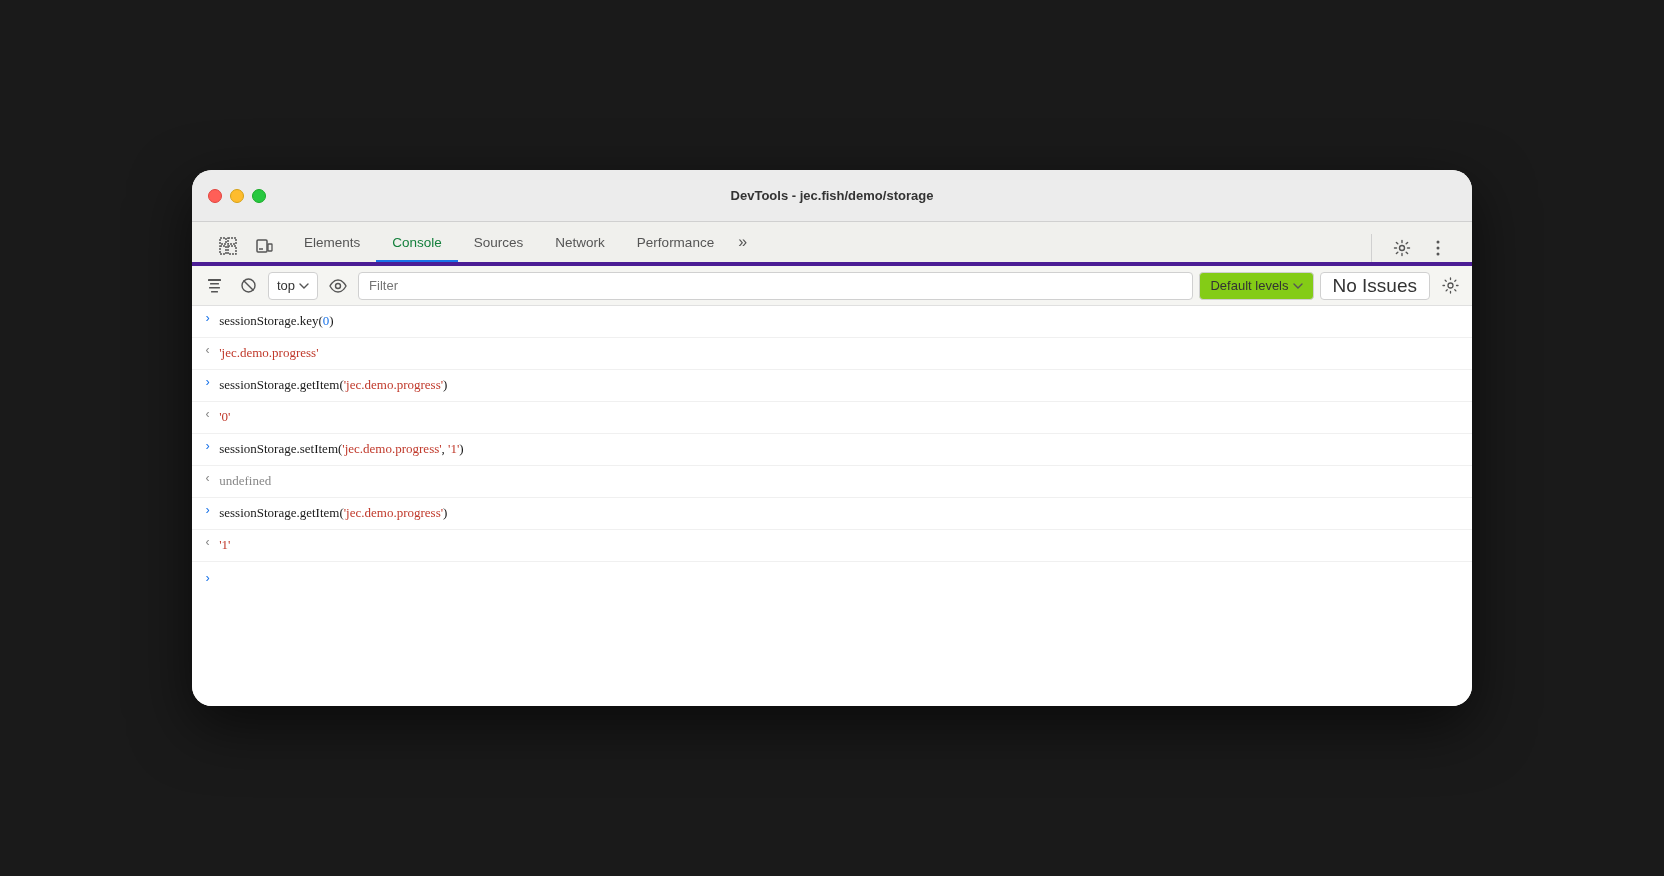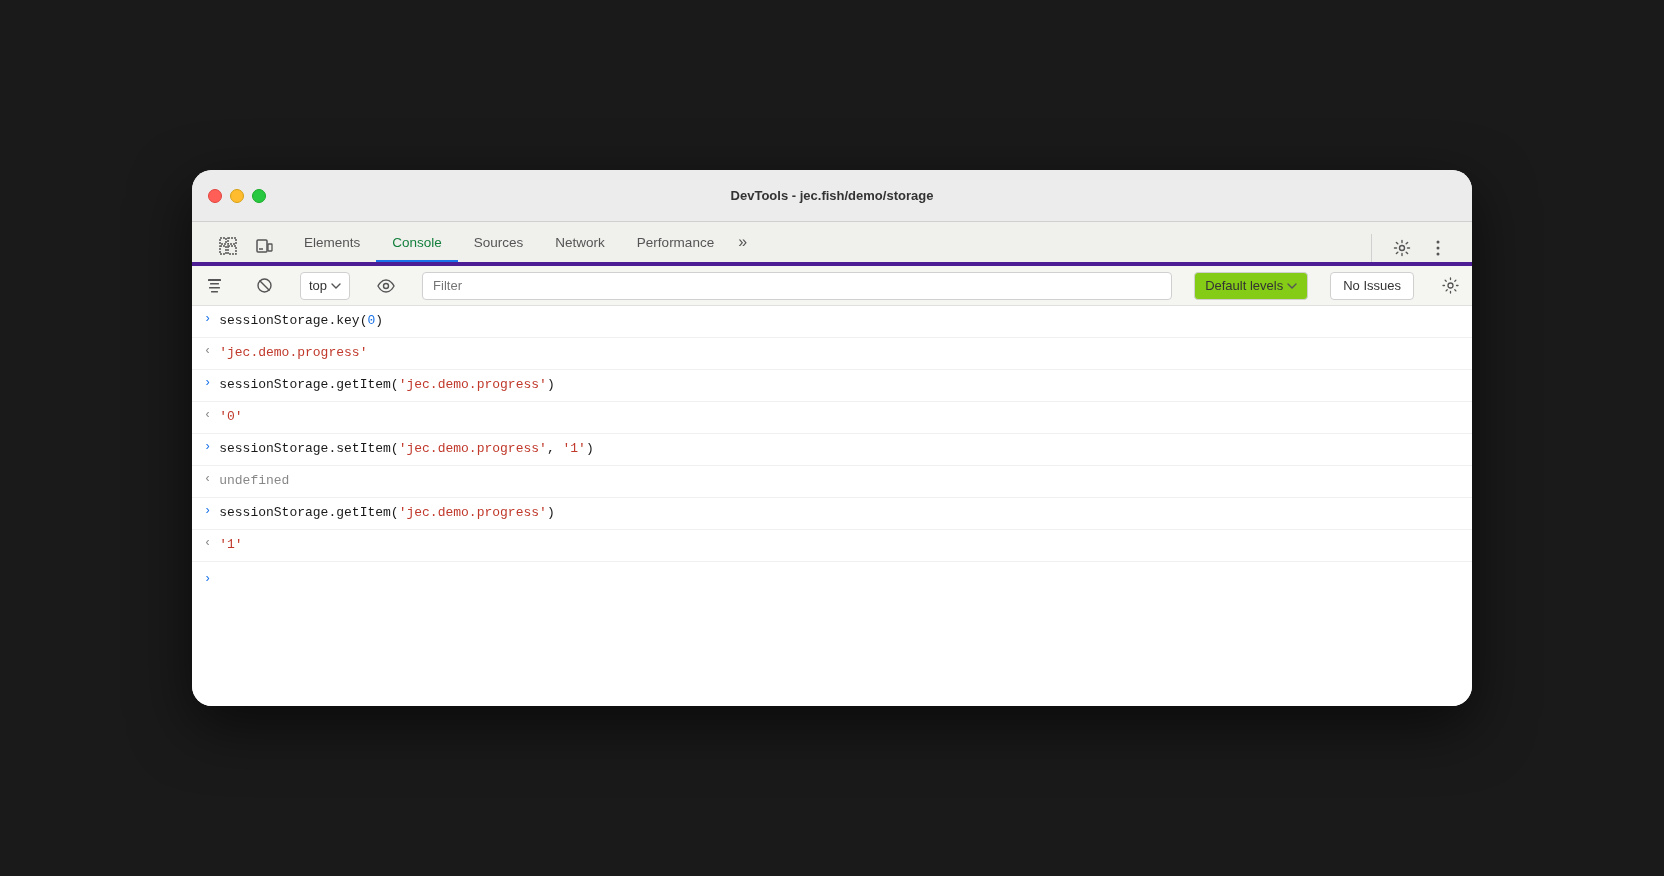--- a/index.html
+++ b/index.html
@@ -159,21 +159,21 @@
     }
 
     
     .console-toolbar {
       background: #f5f5f2;
       border-bottom: 1px solid #e0e0e0;
       display: flex;
       align-items: center;
       height: 40px;
       padding: 0 8px;
-      gap: 22px;
+      gap: 6px;
     }
 
     .console-btn {
       width: 28px;
       height: 28px;
       display: flex;
       align-items: center;
       justify-content: center;
       cursor: pointer;
       color: #555;
@@ -223,21 +223,21 @@
       height: 28px;
       white-space: nowrap;
     }
 
     .issues-btn {
       padding: 2px 12px;
       border: 1px solid #d0d0d0;
       border-radius: 4px;
       background: white;
       cursor: pointer;
-      font-size: 13px;
+      font-size: 19px;
       color: #333;
       height: 28px;
       white-space: nowrap;
     }
 
     
     .console-content {
       background: white;
       min-height: 400px;
       font-family: 'Menlo', 'Monaco', 'Courier New', monospace;
@@ -261,20 +261,21 @@
       font-size: 12px;
       padding-top: 1px;
       user-select: none;
     }
     .line-arrow.input { color: #1a73e8; }
     .line-arrow.output { color: #888; }
 
     .line-content {
       flex: 1;
       line-height: 1.5;
+      font-family: Liberation Serif, serif;
     }
 
     .code-normal { color: #1a1a1a; }
     .code-blue { color: #1a73e8; }
     .code-red { color: #c0392b; }
     .code-gray { color: #888; }
 
     .console-input-line {
       display: flex;
       align-items: center;

